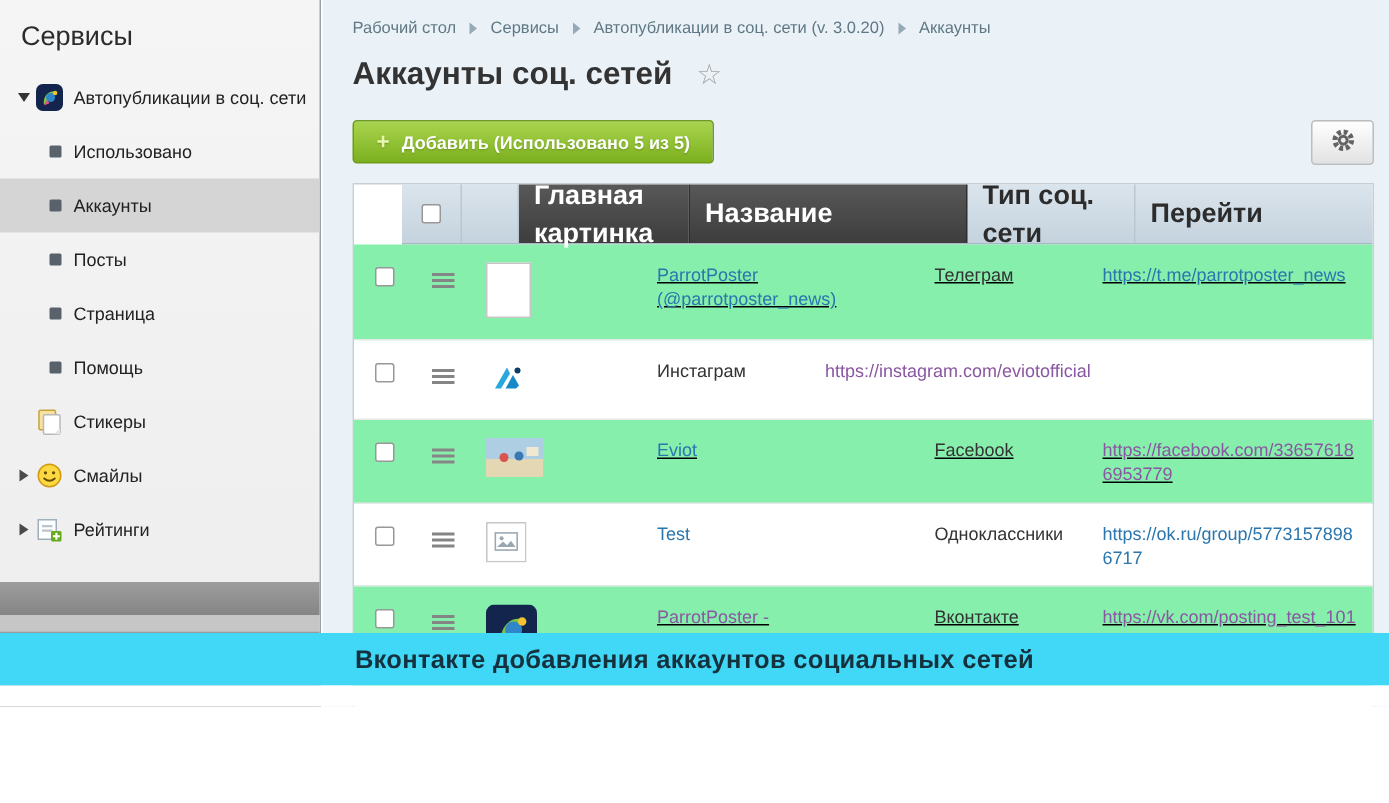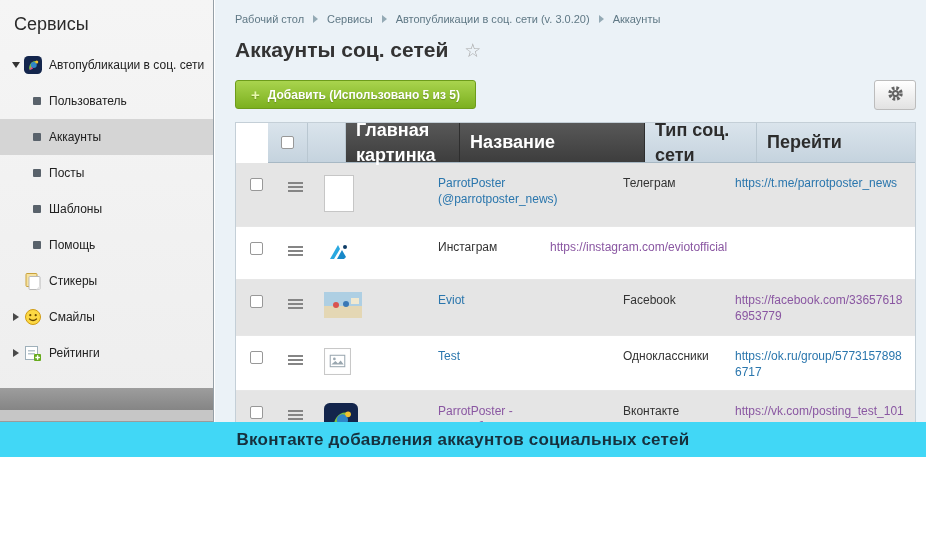--- a/index.html
+++ b/index.html
@@ -61,21 +61,21 @@
   .thead .dark { background: linear-gradient(#585858, #3d3d3d); color: #fff; border-right: 1px solid #2e2e2e; }
   .cell { line-height: 1.35; }
   .c-check { width: 40px; flex: none; justify-content: center; display: flex; }
   .c-drag  { width: 38px; flex: none; justify-content: center; display: flex; }
   .c-img   { width: 114px; flex: none; }
   .c-name  { width: 185px; flex: none; }
   .c-type  { width: 112px; flex: none; }
   .c-url   { flex: 1; min-width: 0; }
 
   .trow { display: flex; border-bottom: 1px solid #e7e7e7; font-size: 12px; min-height: 53px; background: #fff; }
-  .trow.odd { background: #e5e5e5; }
+  .trow.odd { background: #86efac; text-decoration: underline; }
   .trow .cell { padding: 12px 10px 10px; }
   .trow .c-check, .trow .c-drag { padding: 15px 0 0; }
   .checkbox { width: 13px; height: 13px; background: #fff; border: 1px solid #989898; border-radius: 2px;
               display: inline-block; cursor: pointer; }
   .drag { display: inline-block; cursor: grab; padding-top: 2px; }
   .drag i { display: block; width: 15px; height: 2px; background: #858585; margin: 2px 0; }
 
   .lnk { text-decoration: none; cursor: pointer; display: block; overflow-wrap: break-word; word-wrap: break-word; }
   .lb { color: #2a76ad; }
   .lv { color: #8a57a2; }
@@ -116,33 +116,33 @@
               <path d="M7 18 C6 10 13 4 19 8 C15 8 11 11 10 17 Z" fill="#7dc242"></path>
               <circle cx="13" cy="12" r="4" fill="#2f86c8"></circle>
               <circle cx="17" cy="8" r="2" fill="#f2c230"></circle>
               <path d="M7 19 L10 14 L12 17 Z" fill="#e0508c"></path>
             </svg>
         </span>
         <span class="tlabel">Автопубликации в соц. сети</span>
       </div>
       <div class="titem">
         <span class="bullet"></span>
-        <span class="tlabel">Пользователь</span>
+        <span class="tlabel">Использовано</span>
       </div>
       <div class="titem selected">
         <span class="bullet"></span>
         <span class="tlabel">Аккаунты</span>
       </div>
       <div class="titem">
         <span class="bullet"></span>
         <span class="tlabel">Посты</span>
       </div>
       <div class="titem">
         <span class="bullet"></span>
-        <span class="tlabel">Шаблоны</span>
+        <span class="tlabel">Страница</span>
       </div>
       <div class="titem">
         <span class="bullet"></span>
         <span class="tlabel">Помощь</span>
       </div>
       <div class="titem">
         <span class="tw"></span>
         <span class="ticon">
           <svg viewBox="0 0 18 18">
               <rect x="2" y="1.5" width="11" height="13" rx="1" fill="#f6e2a0" stroke="#c9a23c"></rect>

